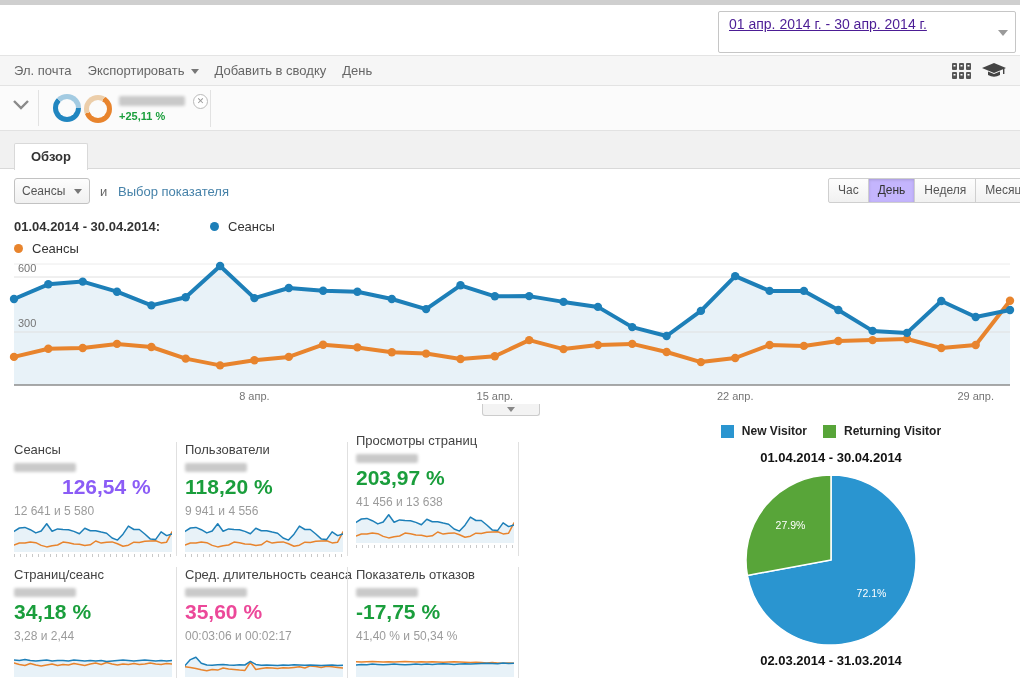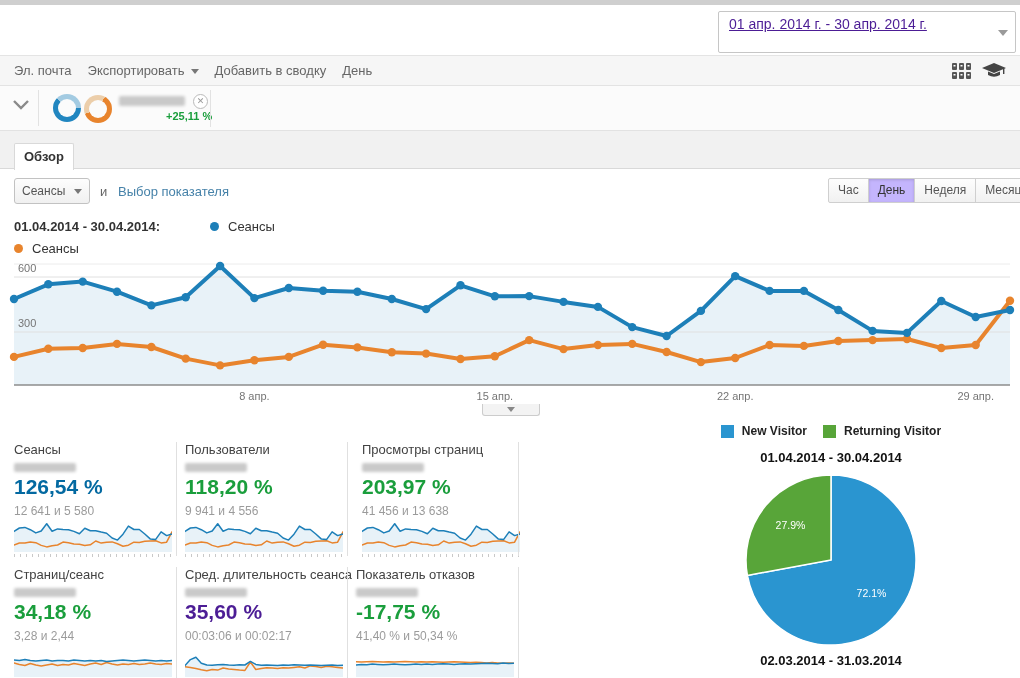--- a/index.html
+++ b/index.html
@@ -33,27 +33,27 @@
   
   #segment-bar{left:0;top:86px;width:1020px;height:45px;background:#fbfbfb;border-bottom:1px solid #e2e2e2;box-sizing:border-box;}
   .seg-divider{position:absolute;top:4px;bottom:4px;width:1px;background:#e2e2e2;}
   #seg-chevron{left:13px;top:14px;cursor:pointer;}
   .donut{position:absolute;width:28px;height:28px;border-radius:50%;}
   .donut::after{content:"";position:absolute;left:5px;top:5px;right:5px;bottom:5px;border-radius:50%;background:#fbfbfb;}
   #donut-blue{left:53px;top:8px;background:conic-gradient(from 90deg,#2186c0 0 62%,#a3cbe2 62% 100%);}
   #donut-orange{left:84px;top:9px;background:conic-gradient(from 30deg,#e8842d 0 61%,#ecceaa 61% 100%);}
   .blur-blob{background:#c9c9c9;filter:blur(1.5px);border-radius:2px;}
   #seg-blob{left:119px;top:96px;width:66px;height:10px;}
-  #seg-delta{left:119px;top:110px;font-size:11px;font-weight:bold;margin-left:47px;}
+  #seg-delta{left:119px;top:110px;font-size:11px;font-weight:bold;}
   #seg-close{left:193px;top:94px;width:13px;height:13px;border:1px solid #bbb;border-radius:50%;
              color:#999;font-size:9px;line-height:12px;text-align:center;cursor:pointer;background:#fff;}
 
   
   #tab-row{left:0;top:131px;width:1020px;height:37px;background:#f1f1f1;}
-  #tab-overview{left:14px;top:143px;height:26px;padding:0 9px;background:#fff;border:1px solid #d9d9d9;
+  #tab-overview{left:14px;top:143px;height:26px;padding:0 16px;background:#fff;border:1px solid #d9d9d9;
                 border-bottom:none;border-radius:2px 2px 0 0;font-size:13px;font-weight:bold;color:#333;
                 line-height:25px;z-index:3;cursor:pointer;}
   #panel{left:0;top:168px;width:1020px;height:510px;background:#fff;border-top:1px solid #d9d9d9;box-sizing:border-box;}
 
   
   #metric-dropdown{left:14px;top:178px;width:76px;height:26px;border:1px solid #c2c2c2;border-radius:3px;
                    background:linear-gradient(#fdfdfd,#f0f0f0);box-sizing:border-box;font-size:12px;color:#555;
                    display:flex;align-items:center;justify-content:space-between;padding:0 7px;cursor:pointer;}
   .dd-caret{width:0;height:0;border-left:4px solid transparent;border-right:4px solid transparent;border-top:5px solid #777;}
   #conj{left:100px;top:184px;font-size:13px;color:#666;}
@@ -263,42 +263,42 @@
       <text x="254.4" y="142" font-size="11" fill="#757575" text-anchor="middle">8 апр.</text>
       <text x="494.8" y="142" font-size="11" fill="#757575" text-anchor="middle">15 апр.</text>
       <text x="735.2" y="142" font-size="11" fill="#757575" text-anchor="middle">22 апр.</text>
       <text x="975.7" y="142" font-size="11" fill="#757575" text-anchor="middle">29 апр.</text>
     </svg>
   <div id="chart-handle" class="abs"><span class="h-caret"></span></div>
 
   <div class="abs card" style="left:14px;top:442px;">
     <div class="card-title">Сеансы</div>
     <div class="card-blob blur-blob"></div>
-    <div class="card-pct" style="color: #0369a1;">126,54 %</div>
+    <div class="card-pct" style="color: #8b5cf6; margin-left: 48px;">126,54 %</div>
     <div class="card-sub">12 641 и 5 580</div>
     <svg class="card-spark" id="spark-0" width="158" height="30">
         <path d="M0,30 L0.0,9.4 L5.4,6.0 L10.9,5.4 L16.3,7.7 L21.8,10.9 L27.2,9.0 L32.7,1.7 L38.1,9.2 L43.6,6.9 L49.0,7.5 L54.5,7.7 L59.9,9.4 L65.4,11.8 L70.8,6.2 L76.3,8.8 L81.7,8.7 L87.2,10.1 L92.6,11.3 L98.1,16.0 L103.5,18.1 L109.0,12.2 L114.4,4.1 L119.9,7.5 L125.3,7.5 L130.8,12.0 L136.2,16.9 L141.7,17.4 L147.1,9.9 L152.6,13.6 L158.0,12.0 L158,30 Z" fill="#e8f2f8"></path>
         <polyline points="0.0,23.0 5.4,21.0 10.9,20.9 16.3,19.9 21.8,20.7 27.2,23.4 32.7,24.9 38.1,23.7 43.6,23.0 49.0,20.1 54.5,20.7 59.9,21.9 65.4,22.2 70.8,23.4 76.3,22.8 81.7,19.0 87.2,21.1 92.6,20.2 98.1,19.9 103.5,21.8 109.0,24.2 114.4,23.2 119.9,20.2 125.3,20.4 130.8,19.2 136.2,19.0 141.7,18.8 147.1,20.9 152.6,20.2 158.0,9.9" fill="none" stroke="#e8842d" stroke-width="1.5" stroke-linejoin="round" stroke-linecap="round"></polyline>
         <polyline points="0.0,9.4 5.4,6.0 10.9,5.4 16.3,7.7 21.8,10.9 27.2,9.0 32.7,1.7 38.1,9.2 43.6,6.9 49.0,7.5 54.5,7.7 59.9,9.4 65.4,11.8 70.8,6.2 76.3,8.8 81.7,8.7 87.2,10.1 92.6,11.3 98.1,16.0 103.5,18.1 109.0,12.2 114.4,4.1 119.9,7.5 125.3,7.5 130.8,12.0 136.2,16.9 141.7,17.4 147.1,9.9 152.6,13.6 158.0,12.0" fill="none" stroke="#1d7fb8" stroke-width="1.5" stroke-linejoin="round" stroke-linecap="round"></polyline>
       </svg>
     <div class="card-ticks"></div>
   </div>
   <div class="abs card" style="left:185px;top:442px;">
     <div class="card-title">Пользователи</div>
     <div class="card-blob blur-blob"></div>
     <div class="card-pct" style="color: rgb(26, 158, 60);">118,20 %</div>
     <div class="card-sub">9 941 и 4 556</div>
     <svg class="card-spark" id="spark-1" width="158" height="30">
         <path d="M0,30 L0.0,9.4 L5.4,6.0 L10.9,5.4 L16.3,7.7 L21.8,10.9 L27.2,9.0 L32.7,1.7 L38.1,9.2 L43.6,6.9 L49.0,7.5 L54.5,7.7 L59.9,9.4 L65.4,11.8 L70.8,6.2 L76.3,8.8 L81.7,8.7 L87.2,10.1 L92.6,11.3 L98.1,16.0 L103.5,18.1 L109.0,12.2 L114.4,4.1 L119.9,7.5 L125.3,7.5 L130.8,12.0 L136.2,16.9 L141.7,17.4 L147.1,9.9 L152.6,13.6 L158.0,12.0 L158,30 Z" fill="#e8f2f8"></path>
         <polyline points="0.0,23.0 5.4,21.0 10.9,20.9 16.3,19.9 21.8,20.7 27.2,23.4 32.7,24.9 38.1,23.7 43.6,23.0 49.0,20.1 54.5,20.7 59.9,21.9 65.4,22.2 70.8,23.4 76.3,22.8 81.7,19.0 87.2,21.1 92.6,20.2 98.1,19.9 103.5,21.8 109.0,24.2 114.4,23.2 119.9,20.2 125.3,20.4 130.8,19.2 136.2,19.0 141.7,18.8 147.1,20.9 152.6,20.2 158.0,9.9" fill="none" stroke="#e8842d" stroke-width="1.5" stroke-linejoin="round" stroke-linecap="round"></polyline>
         <polyline points="0.0,9.4 5.4,6.0 10.9,5.4 16.3,7.7 21.8,10.9 27.2,9.0 32.7,1.7 38.1,9.2 43.6,6.9 49.0,7.5 54.5,7.7 59.9,9.4 65.4,11.8 70.8,6.2 76.3,8.8 81.7,8.7 87.2,10.1 92.6,11.3 98.1,16.0 103.5,18.1 109.0,12.2 114.4,4.1 119.9,7.5 125.3,7.5 130.8,12.0 136.2,16.9 141.7,17.4 147.1,9.9 152.6,13.6 158.0,12.0" fill="none" stroke="#1d7fb8" stroke-width="1.5" stroke-linejoin="round" stroke-linecap="round"></polyline>
       </svg>
     <div class="card-ticks"></div>
   </div>
-  <div class="abs card" style="left:356px;top:442px;margin-left:6px;">
+  <div class="abs card" style="left:356px;top:433px;">
     <div class="card-title">Просмотры страниц</div>
     <div class="card-blob blur-blob"></div>
     <div class="card-pct" style="color: rgb(26, 158, 60);">203,97 %</div>
     <div class="card-sub">41 456 и 13 638</div>
     <svg class="card-spark" id="spark-2" width="158" height="30">
         <path d="M0,30 L0.0,9.4 L5.4,6.0 L10.9,5.4 L16.3,7.7 L21.8,10.9 L27.2,9.0 L32.7,1.7 L38.1,9.2 L43.6,6.9 L49.0,7.5 L54.5,7.7 L59.9,9.4 L65.4,11.8 L70.8,6.2 L76.3,8.8 L81.7,8.7 L87.2,10.1 L92.6,11.3 L98.1,16.0 L103.5,18.1 L109.0,12.2 L114.4,4.1 L119.9,7.5 L125.3,7.5 L130.8,12.0 L136.2,16.9 L141.7,17.4 L147.1,9.9 L152.6,13.6 L158.0,12.0 L158,30 Z" fill="#e8f2f8"></path>
         <polyline points="0.0,23.0 5.4,21.0 10.9,20.9 16.3,19.9 21.8,20.7 27.2,23.4 32.7,24.9 38.1,23.7 43.6,23.0 49.0,20.1 54.5,20.7 59.9,21.9 65.4,22.2 70.8,23.4 76.3,22.8 81.7,19.0 87.2,21.1 92.6,20.2 98.1,19.9 103.5,21.8 109.0,24.2 114.4,23.2 119.9,20.2 125.3,20.4 130.8,19.2 136.2,19.0 141.7,18.8 147.1,20.9 152.6,20.2 158.0,9.9" fill="none" stroke="#e8842d" stroke-width="1.5" stroke-linejoin="round" stroke-linecap="round"></polyline>
         <polyline points="0.0,9.4 5.4,6.0 10.9,5.4 16.3,7.7 21.8,10.9 27.2,9.0 32.7,1.7 38.1,9.2 43.6,6.9 49.0,7.5 54.5,7.7 59.9,9.4 65.4,11.8 70.8,6.2 76.3,8.8 81.7,8.7 87.2,10.1 92.6,11.3 98.1,16.0 103.5,18.1 109.0,12.2 114.4,4.1 119.9,7.5 125.3,7.5 130.8,12.0 136.2,16.9 141.7,17.4 147.1,9.9 152.6,13.6 158.0,12.0" fill="none" stroke="#1d7fb8" stroke-width="1.5" stroke-linejoin="round" stroke-linecap="round"></polyline>
       </svg>
     <div class="card-ticks"></div>
@@ -311,21 +311,21 @@
     <svg class="card-spark" id="spark-3" width="158" height="30">
         <path d="M0,30 L0.0,13.0 L5.4,13.5 L10.9,12.5 L16.3,13.5 L21.8,14.0 L27.2,13.5 L32.7,13.0 L38.1,14.0 L43.6,13.5 L49.0,13.5 L54.5,14.0 L59.9,13.0 L65.4,13.5 L70.8,14.0 L76.3,13.5 L81.7,14.0 L87.2,13.5 L92.6,14.5 L98.1,14.0 L103.5,13.5 L109.0,13.0 L114.4,13.5 L119.9,14.0 L125.3,13.5 L130.8,13.0 L136.2,13.5 L141.7,14.0 L147.1,13.5 L152.6,14.0 L158.0,13.5 L158,30 Z" fill="#e8f2f8"></path>
         <polyline points="0.0,16.0 5.4,17.5 10.9,18.5 16.3,16.5 21.8,18.0 27.2,19.0 32.7,18.0 38.1,17.0 43.6,18.5 49.0,17.5 54.5,18.0 59.9,16.5 65.4,17.5 70.8,18.5 76.3,17.0 81.7,16.0 87.2,17.5 92.6,15.5 98.1,17.0 103.5,18.0 109.0,17.0 114.4,17.5 119.9,16.5 125.3,17.5 130.8,17.0 136.2,16.0 141.7,17.0 147.1,17.5 152.6,16.5 158.0,17.0" fill="none" stroke="#e8842d" stroke-width="1.5" stroke-linejoin="round" stroke-linecap="round"></polyline>
         <polyline points="0.0,13.0 5.4,13.5 10.9,12.5 16.3,13.5 21.8,14.0 27.2,13.5 32.7,13.0 38.1,14.0 43.6,13.5 49.0,13.5 54.5,14.0 59.9,13.0 65.4,13.5 70.8,14.0 76.3,13.5 81.7,14.0 87.2,13.5 92.6,14.5 98.1,14.0 103.5,13.5 109.0,13.0 114.4,13.5 119.9,14.0 125.3,13.5 130.8,13.0 136.2,13.5 141.7,14.0 147.1,13.5 152.6,14.0 158.0,13.5" fill="none" stroke="#1d7fb8" stroke-width="1.5" stroke-linejoin="round" stroke-linecap="round"></polyline>
       </svg>
 
   </div>
   <div class="abs card" style="left:185px;top:567px;">
     <div class="card-title">Сред. длительность сеанса</div>
     <div class="card-blob blur-blob"></div>
-    <div class="card-pct" style="color: #4c1d95;">35,60 %</div>
+    <div class="card-pct" style="color: #ec4899;">35,60 %</div>
     <div class="card-sub">00:03:06 и 00:02:17</div>
     <svg class="card-spark" id="spark-4" width="158" height="30">
         <path d="M0,30 L0.0,18.6 L5.4,12.6 L10.9,10.2 L16.3,16.2 L21.8,18.0 L27.2,18.3 L32.7,17.7 L38.1,17.4 L43.6,18.0 L49.0,18.3 L54.5,17.7 L59.9,18.0 L65.4,14.4 L70.8,17.4 L76.3,18.3 L81.7,18.0 L87.2,18.3 L92.6,18.6 L98.1,18.0 L103.5,18.3 L109.0,17.7 L114.4,18.0 L119.9,18.3 L125.3,18.0 L130.8,18.3 L136.2,18.6 L141.7,18.3 L147.1,18.0 L152.6,18.6 L158.0,18.3 L158,30 Z" fill="#e8f2f8"></path>
         <polyline points="0.0,19.8 5.4,20.4 10.9,21.6 16.3,22.8 21.8,23.7 27.2,22.5 32.7,23.1 38.1,21.0 43.6,21.9 49.0,22.5 54.5,23.1 59.9,23.4 65.4,15.0 70.8,22.5 76.3,21.6 81.7,20.7 87.2,21.0 92.6,21.6 98.1,20.7 103.5,21.0 109.0,20.4 114.4,19.8 119.9,21.0 125.3,18.9 130.8,19.5 136.2,20.4 141.7,19.2 147.1,19.8 152.6,20.4 158.0,21.0" fill="none" stroke="#e8842d" stroke-width="1.5" stroke-linejoin="round" stroke-linecap="round"></polyline>
         <polyline points="0.0,18.6 5.4,12.6 10.9,10.2 16.3,16.2 21.8,18.0 27.2,18.3 32.7,17.7 38.1,17.4 43.6,18.0 49.0,18.3 54.5,17.7 59.9,18.0 65.4,14.4 70.8,17.4 76.3,18.3 81.7,18.0 87.2,18.3 92.6,18.6 98.1,18.0 103.5,18.3 109.0,17.7 114.4,18.0 119.9,18.3 125.3,18.0 130.8,18.3 136.2,18.6 141.7,18.3 147.1,18.0 152.6,18.6 158.0,18.3" fill="none" stroke="#1d7fb8" stroke-width="1.5" stroke-linejoin="round" stroke-linecap="round"></polyline>
       </svg>
 
   </div>
   <div class="abs card" style="left:356px;top:567px;">
     <div class="card-title">Показатель отказов</div>

